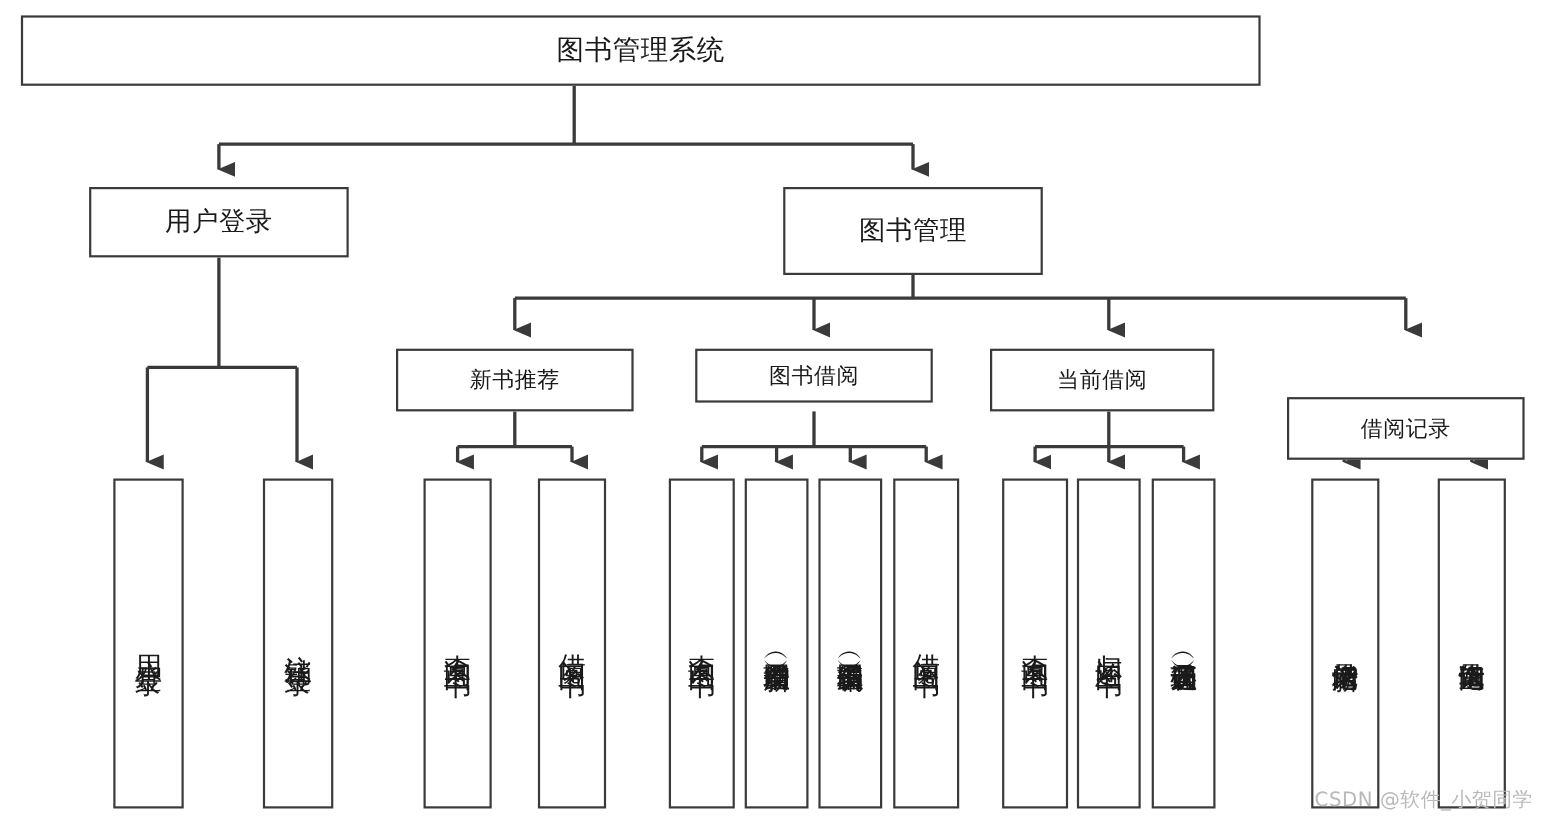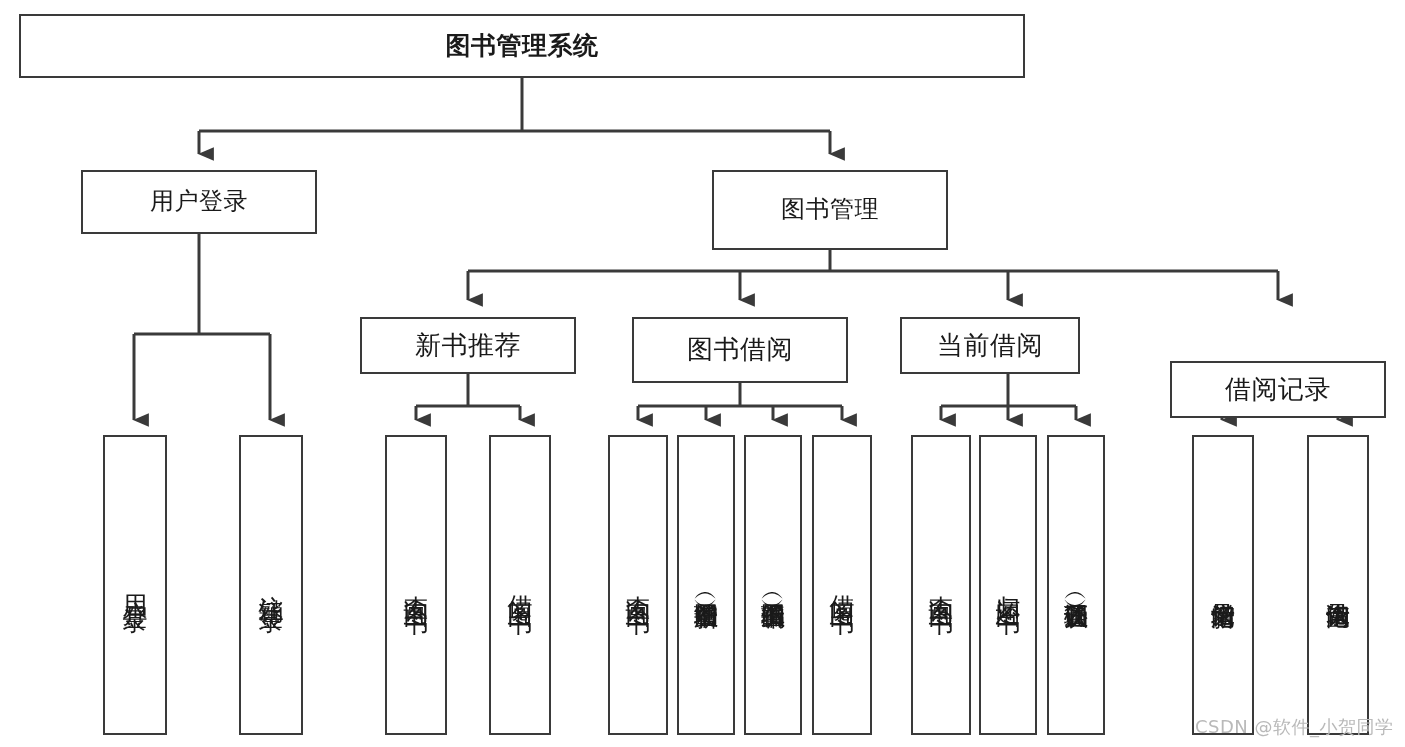--- a/index.html
+++ b/index.html
@@ -41,21 +41,21 @@
     text-align: center;
     line-height: 1.15;
     letter-spacing: 0.5px;
   }
   
   .node.root { }
   .node.root .lbl { font-size: 25px; }
   
   .node.l2 .lbl { font-size: 24px; }
   
-  .node.l3 .lbl { font-size: 26px; }
+  .node.l3 .lbl { font-size: 20px; }
   
   .node.leaf {
     align-items: center;
     justify-content: center;
   }
   .node.leaf .lbl {
     writing-mode: vertical-rl;
     text-orientation: upright;
     -webkit-writing-mode: vertical-rl;
     font-size: 25px;
@@ -131,41 +131,41 @@
       <path d="M 1008 406 L 1008 420" marker-end="url(#arrowdown)"></path>
       <path d="M 1076 406 L 1076 420" marker-end="url(#arrowdown)"></path>
 
       <path d="M 1278 374 L 1278 406"></path>
       <path d="M 1222 406 L 1338 406"></path>
       <path d="M 1222 406 L 1222 420" marker-end="url(#arrowdown)"></path>
       <path d="M 1338 406 L 1338 420" marker-end="url(#arrowdown)"></path>
     </g>
   </svg>
 
-  <div class="node root" style="left:19px; top:14px; width:1006px; height:64px;font-weight:bold;">
+  <div class="node root" style="left:19px; top:14px; width:1127px; height:64px;">
     <span class="lbl">图书管理系统</span>
   </div>
 
   <div class="node l2" style="left:81px; top:170px; width:236px; height:64px;">
     <span class="lbl">用户登录</span>
   </div>
 
   <div class="node l2" style="left:712px; top:170px; width:236px; height:80px;">
     <span class="lbl">图书管理</span>
   </div>
 
   <div class="node l3" style="left:360px; top:317px; width:216px; height:57px;">
     <span class="lbl">新书推荐</span>
   </div>
 
-  <div class="node l3" style="left:632px; top:317px; width:216px; height:66px;">
+  <div class="node l3" style="left:632px; top:317px; width:216px; height:49px;">
     <span class="lbl">图书借阅</span>
   </div>
 
-  <div class="node l3" style="left:900px; top:317px; width:180px; height:57px;">
+  <div class="node l3" style="left:900px; top:317px; width:204px; height:57px;">
     <span class="lbl">当前借阅</span>
   </div>
 
   <div class="node l3" style="left:1170px; top:317px; width:216px; height:57px;margin-top:44px;">
     <span class="lbl">借阅记录</span>
   </div>
 
   <div class="node leaf" style="left:103px; top:435px; width:64px; height:300px;">
     <span class="lbl">用户登录</span>
   </div>

